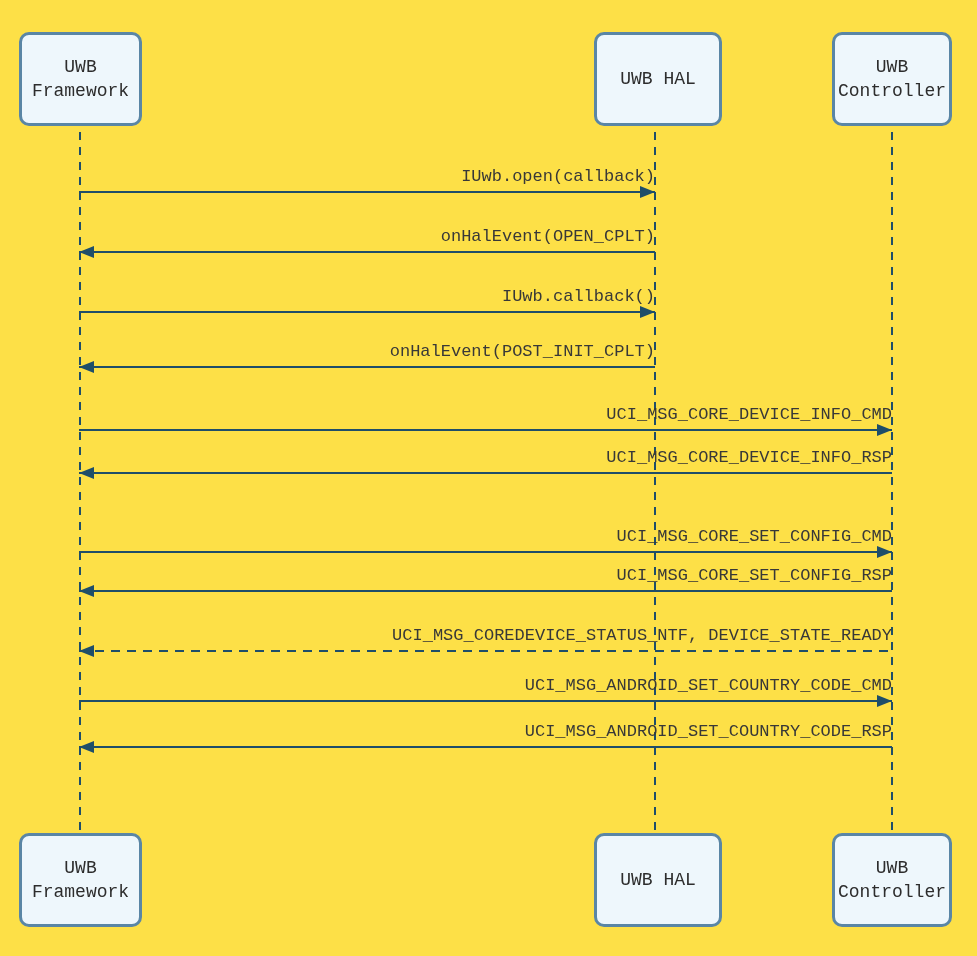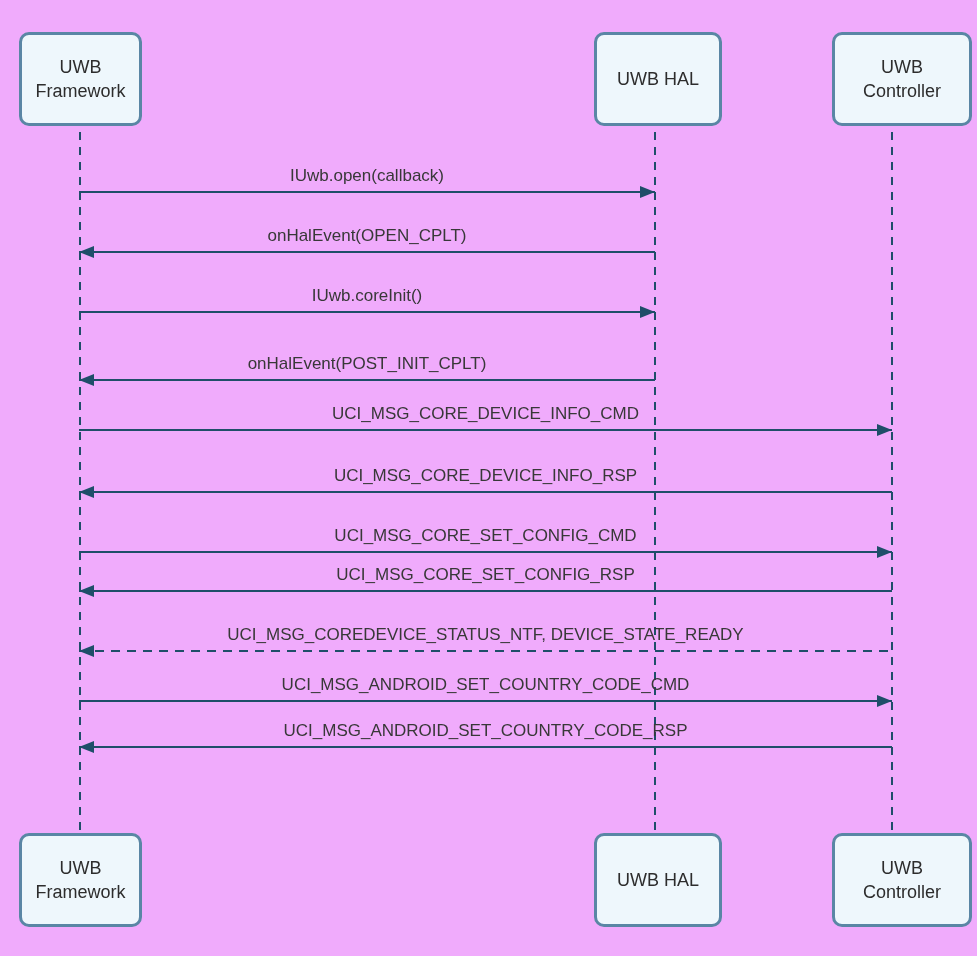--- a/index.html
+++ b/index.html
@@ -6,39 +6,39 @@
     --arrow:#1f4e69;
     --box-border:#5a86a5;
     --box-fill:#eef7fc;
     --label:#383838;
     --box-text:#2d2d2d;
   }
   html,body{margin:0;padding:0;background:#ffffff;}
   .canvas{
     position:relative;
     width:977px;height:956px;
-    background:#f0abfc;
-    font-family:Liberation Sans, sans-serif;
+    background:#fde047;
+    font-family:Liberation Mono, monospace;
     overflow:hidden;
   }
   
   .actor{
     position:absolute;
     height:94px;
     background:var(--box-fill);
     border:3px solid var(--box-border);
     border-radius:10px;
     display:flex;align-items:center;justify-content:center;
     text-align:center;
     font-size:18px;line-height:1.35;color:var(--box-text);
     box-sizing:border-box;
   }
   .actor.fw{left:19px;width:123px;}
   .actor.hal{left:594px;width:128px;}
-  .actor.ctl{left:832px;width:140px;}
+  .actor.ctl{left:832px;width:120px;}
   .row-top{top:32px;}
   .row-bottom{top:833px;}
   .actor-label{padding:0 6px;}
   
   .lifeline{
     position:absolute;
     top:132px;height:701px;width:2px;
     background:repeating-linear-gradient(to bottom, var(--arrow) 0 8px, transparent 8px 15px);
   }
   .lifeline.fw{left:79px;}
@@ -47,21 +47,21 @@
   
   .msg{position:absolute;left:79px;height:2px;}
   .msg.short{width:576px;}
   .msg.long{width:813px;}
   .msg-line{position:absolute;left:0;right:0;top:0;height:2px;background:var(--arrow);}
   .msg.dashed .msg-line{
     background:repeating-linear-gradient(to right, var(--arrow) 0 9px, transparent 9px 16px);
   }
   .msg-label{
     position:absolute;left:0;right:0;bottom:7px;
-    text-align:center;white-space:nowrap;
+    text-align:right;white-space:nowrap;
     font-size:17px;color:var(--label);
   }
   .head{position:absolute;top:-5px;width:0;height:0;}
   .head-right{right:0;border-top:6px solid transparent;border-bottom:6px solid transparent;border-left:15px solid var(--arrow);}
   .head-left{left:0;border-top:6px solid transparent;border-bottom:6px solid transparent;border-right:15px solid var(--arrow);}
 </style>
 </head>
 <body>
 
 <div class="canvas">
@@ -88,38 +88,38 @@
     <span class="head head-right"></span>
   </div>
 
   <div class="msg short" style="top:251px">
     <div class="msg-label">onHalEvent(OPEN_CPLT)</div>
     <div class="msg-line"></div>
     <span class="head head-left"></span>
   </div>
 
   <div class="msg short" style="top:311px">
-    <div class="msg-label">IUwb.coreInit()</div>
+    <div class="msg-label">IUwb.callback()</div>
     <div class="msg-line"></div>
     <span class="head head-right"></span>
   </div>
 
-  <div class="msg short" style="top:379px">
+  <div class="msg short" style="top:366px">
     <div class="msg-label">onHalEvent(POST_INIT_CPLT)</div>
     <div class="msg-line"></div>
     <span class="head head-left"></span>
   </div>
 
   <div class="msg long" style="top:429px">
     <div class="msg-label">UCI_MSG_CORE_DEVICE_INFO_CMD</div>
     <div class="msg-line"></div>
     <span class="head head-right"></span>
   </div>
 
-  <div class="msg long" style="top:491px">
+  <div class="msg long" style="top:472px">
     <div class="msg-label">UCI_MSG_CORE_DEVICE_INFO_RSP</div>
     <div class="msg-line"></div>
     <span class="head head-left"></span>
   </div>
 
   <div class="msg long" style="top:551px">
     <div class="msg-label">UCI_MSG_CORE_SET_CONFIG_CMD</div>
     <div class="msg-line"></div>
     <span class="head head-right"></span>
   </div>

